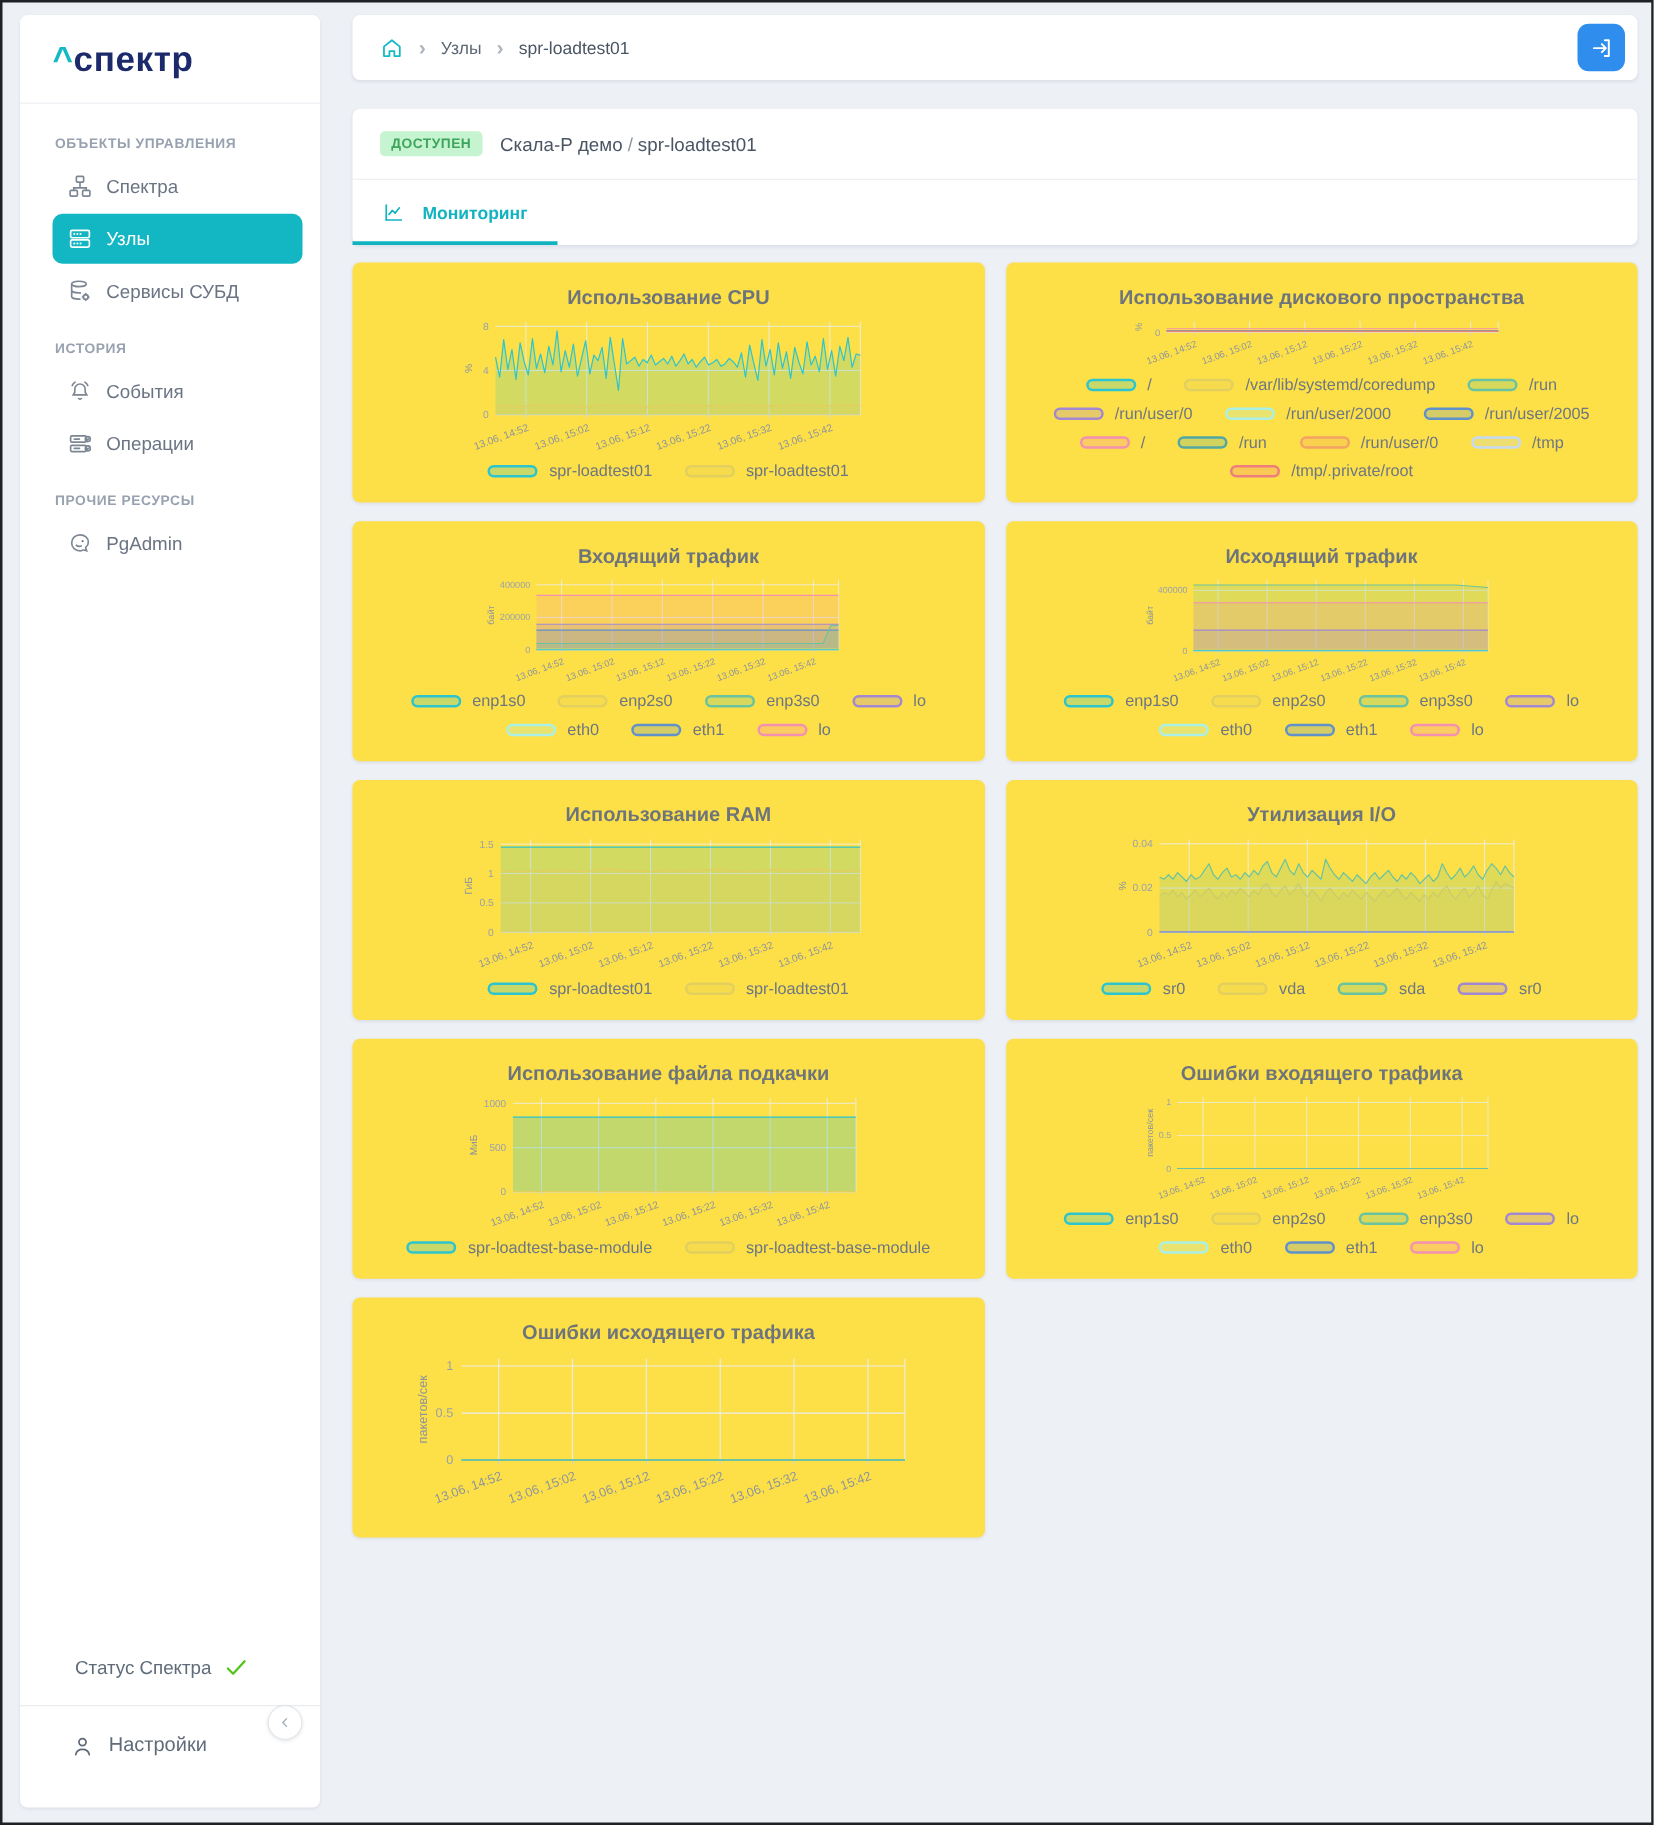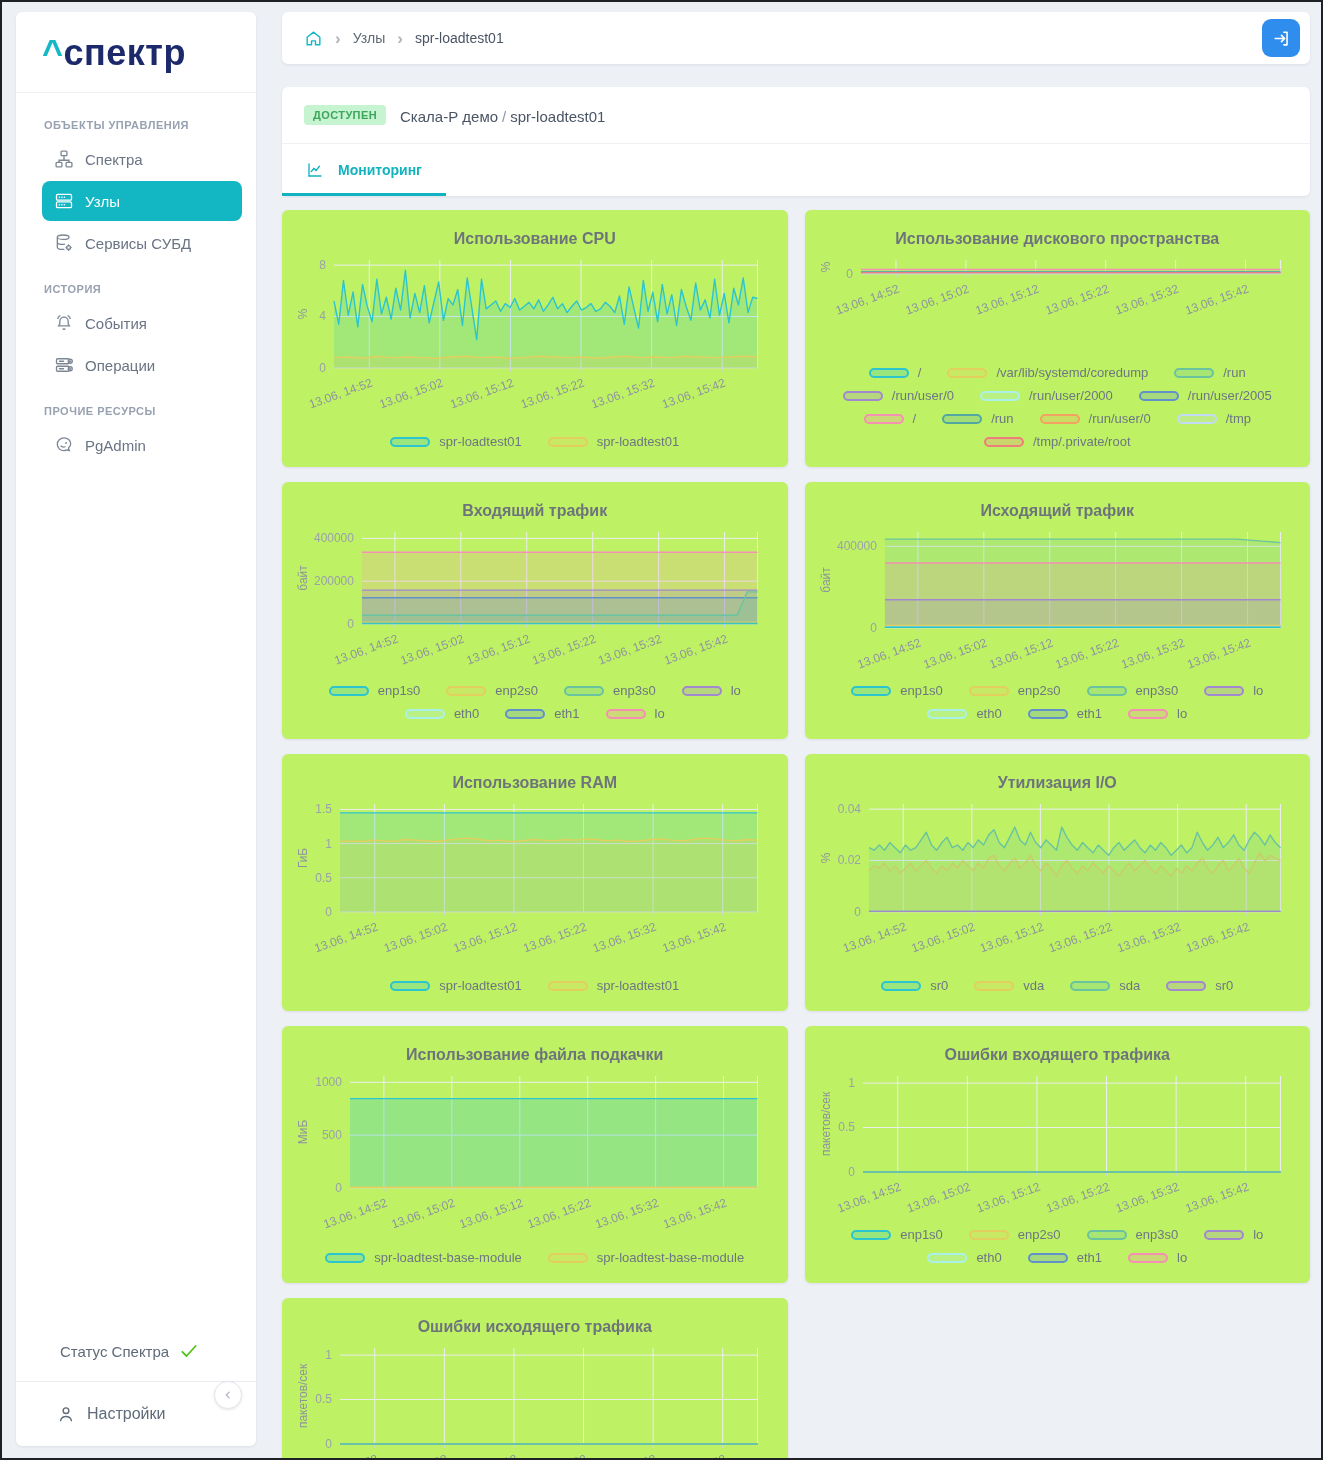--- a/index.html
+++ b/index.html
@@ -2,34 +2,34 @@
 <html><head>
 <meta charset="utf-8">
 <style>
   * { margin:0; padding:0; box-sizing:border-box; }
   html,body { width:1323px; height:1460px; font-family:"Liberation Sans", sans-serif; }
   .frame { width:1323px; height:1460px; border:2px solid #1e2126; background:#edf0f5; display:flex; overflow:hidden; }
 
   
   .sidebar { width:240px; min-width:240px; background:#fff; border-radius:6px; margin:10px 12px 12px 14px; box-shadow:0 1px 3px rgba(20,30,50,.08); display:flex; flex-direction:column; overflow:hidden; position:relative; }
   .logo-row { padding:20px 16px 18px 26px; border-bottom:1px solid #eef0f3; }
-  .logo { font-size:36px; font-weight:bold; color:#1c2a6b; letter-spacing:.5px;text-align:center; }
+  .logo { font-size:28px; font-weight:bold; color:#1c2a6b; letter-spacing:.5px;text-align:center; }
   .logo .caret { color:#14b9c6; font-weight:bold; }
   .nav { padding:6px 14px 0 26px; }
   .section-title { font-size:11px; font-weight:bold; color:#97a1b0; letter-spacing:.5px; margin:20px 0 8px 2px; }
   .nav-item { display:flex; align-items:center; gap:11px; padding:10px 12px; margin:2px 0; border-radius:8px; color:#6a7483; font-size:15px; cursor:pointer; }
   .nav-item svg { width:20px; height:20px; stroke:#7d8794; flex:none; }
   .nav-item.active { background:#13b7c3; color:#fff; }
   .nav-item.active svg { stroke:#fff; }
   .sidebar-bottom { margin-top:auto; position:relative; }
   .status-row { display:flex; align-items:center; gap:10px; padding:14px 16px 20px 44px; color:#5f6b79; font-size:15px; }
   .status-row svg { width:20px; height:20px; }
   .divider { border-top:1px solid #e9ecf0; }
   .collapse-btn { position:absolute; right:14px; top:54px; width:28px; height:28px; border-radius:50%; background:#fff; border:1px solid #e3e7ec; box-shadow:0 1px 3px rgba(20,30,50,.10); display:flex; align-items:center; justify-content:center; color:#aab2bd; font-size:14px; cursor:pointer; }
-  .settings-row { display:flex; align-items:center; gap:11px; padding:22px 16px 22px 40px; color:#5f6b79; font-size:16px; cursor:pointer; }
+  .settings-row { display:flex; align-items:center; gap:11px; padding:22px 16px 39px 40px; color:#5f6b79; font-size:16px; cursor:pointer; }
   .settings-row svg { width:20px; height:20px; stroke:#5f6b79; }
 
   
   .main { flex:1; padding:10px 11px 0 14px; overflow:hidden; }
   .topbar { background:#fff; border-radius:6px; box-shadow:0 1px 3px rgba(20,30,50,.08); height:52px; display:flex; align-items:center; padding:0 10px 0 22px; }
   .crumbs { display:flex; align-items:center; gap:12px; font-size:14px; color:#5d6876; }
   .crumbs .home svg { width:19px; height:19px; stroke:#14b9c6; display:block; cursor:pointer; }
   .crumbs .sep { color:#aeb5bf; font-size:17px; font-weight:bold; line-height:1; }
   .crumb-link { cursor:pointer; }
   .crumb-current { color:#4a5564; }
@@ -40,21 +40,21 @@
   .info-top { display:flex; align-items:flex-end; gap:14px; padding:18px 22px; border-bottom:1px solid #eef0f3; }
   .badge { background:#c6f3d0; color:#3da55c; font-size:11px; font-weight:bold; letter-spacing:.4px; padding:4px 9px; border-radius:4px; }
   .info-title { font-size:15px; color:#4a5564; }
   .info-title .slash { color:#8b95a2; margin:0 4px; }
   .tabs-row { padding:0; }
   .tab { display:inline-flex; align-items:center; gap:14px; color:#11b3c0; font-size:14px; font-weight:bold; padding:17px 24px 14px 24px; border-bottom:3px solid #11b3c0; cursor:pointer; }
   .tab svg { width:18px; height:18px; stroke:#11b3c0; }
 
   
   .grid { display:grid; grid-template-columns:1fr 1fr; gap:15px 17px; margin-top:14px; }
-  .chart-card { background:#bef264; border-radius:6px; box-shadow:0 1px 3px rgba(20,30,50,.08); height:257px; padding:14px 14px 16px; display:flex; flex-direction:column; overflow:hidden; }
+  .chart-card { background:#fde047; border-radius:6px; box-shadow:0 1px 3px rgba(20,30,50,.08); height:192px; padding:14px 14px 16px; display:flex; flex-direction:column; overflow:hidden; }
   .chart-title { text-align:center; font-size:16px; font-weight:bold; color:#6e747b; margin:6px 0 4px; }
   .chart-svg { width:100%; display:block; }
   .legend { margin-top:auto; display:flex; flex-direction:column; gap:8px; padding-bottom:2px; }
   .legend-row { display:flex; justify-content:center; align-items:center; gap:26px; }
   .legend-item { display:flex; align-items:center; gap:9px; cursor:pointer; }
   .legend-item .sw { width:40px; height:10px; border-radius:5px; border:2px solid; display:inline-block; }
   .legend-item .lb { font-size:13px; color:#6d7683; }
   svg text { font-family:"Liberation Sans", sans-serif; }
 </style>
 </head>

